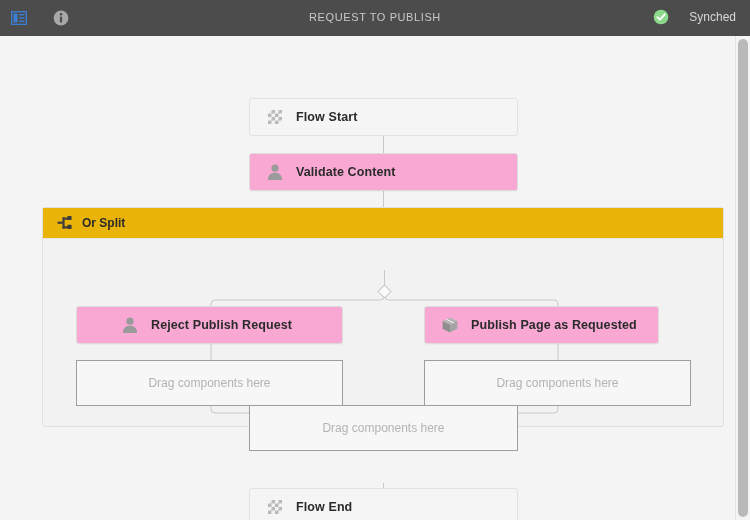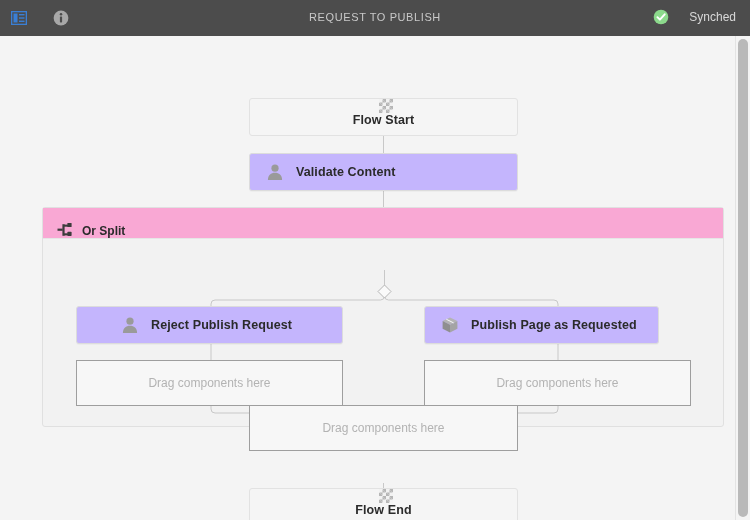--- a/index.html
+++ b/index.html
@@ -55,29 +55,28 @@
     position: absolute;
     pointer-events: none;
   }
 
   
   .node {
     position: absolute;
     height: 38px;
     border: 1px solid #dcdcdc;
     border-radius: 3px;
-    background: #c4b5fd;
+    background: #f9a8d4;
     display: flex; align-items: center;
     box-shadow: 0 1px 1px rgba(0,0,0,0.03);
   }
   .node.terminal {
     background: #f5f5f5;
     border-color: #e2e2e2;
     box-shadow: none;
-    flex-direction: column;
   }
   .node-icon {
     width: 18px; height: 18px;
     margin-left: 16px; margin-right: 12px;
     flex: none;
     display: block;
   }
   .node-label {
     font-size: 12.5px;
     font-weight: bold;
@@ -113,23 +112,23 @@
 
   
   .split-container {
     position: absolute;
     border: 1px solid #e0e0e0;
     border-radius: 3px;
     background: #f2f2f2;
   }
   .split-header {
     height: 31px;
-    background: #f9a8d4;
+    background: #eab308;
     border-bottom: 1px solid #e6e6e6;
-    display: flex; align-items: flex-end;
+    display: flex; align-items: center;
   }
   .split-icon {
     width: 16px; height: 16px;
     margin-left: 14px; margin-right: 9px;
     flex: none; display: block;
   }
   .split-title {
     font-size: 12px; font-weight: bold; color: #2b2b2b;
   }
 

